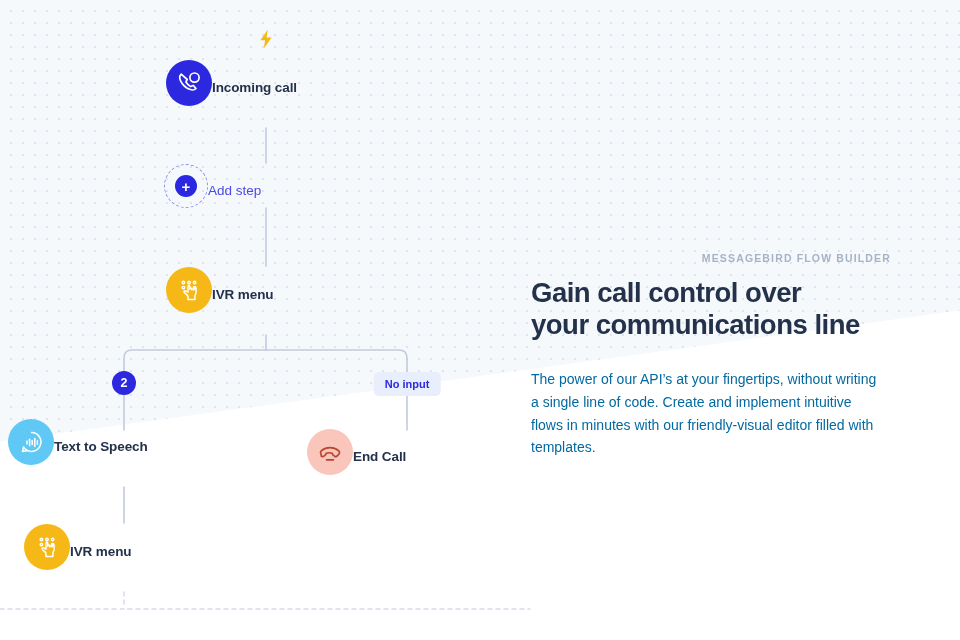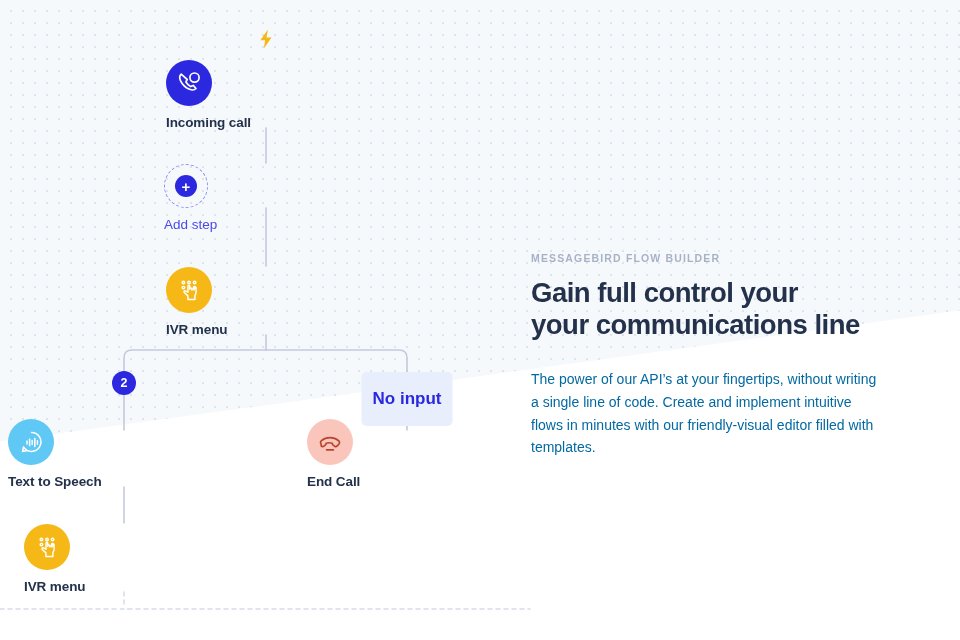--- a/index.html
+++ b/index.html
@@ -41,22 +41,22 @@
     inset: 0;
     width: 960px;
     height: 640px;
     pointer-events: none;
   }
 
   
   .node {
     position: absolute;
     display: flex;
-    flex-direction: column;
-    align-items: flex-start;
+    flex-direction: row;
+    align-items: center;
     width: 200px;
     margin-left: -100px;
   }
   .bubble {
     width: 46px;
     height: 46px;
     border-radius: 50%;
     display: flex;
     align-items: center;
     justify-content: center;
@@ -127,25 +127,25 @@
     color: #ffffff;
     font-size: 12.5px;
     font-weight: bold;
     display: flex;
     align-items: center;
     justify-content: center;
   }
   .badge-pill {
     position: absolute;
     height: 24px;
-    padding: 15px 11px;
+    padding: 0 11px;
     border-radius: 5px;
     background: #e8eefb;
     color: #2b28e0;
-    font-size: 17px;
+    font-size: 11px;
     font-weight: bold;
     display: flex;
     align-items: center;
     justify-content: center;
     white-space: nowrap;
     transform: translateX(-50%);
   }
 
   
   .copy {
@@ -154,20 +154,21 @@
     top: 252px;
     width: 360px;
   }
   .eyebrow {
     font-size: 10.5px;
     font-weight: bold;
     letter-spacing: 1.15px;
     color: #a7b2c6;
     text-transform: uppercase;
     margin: 0 0 13px 0;
+    text-align: right;
   }
   .headline {
     font-size: 27.5px;
     line-height: 1.18;
     font-weight: bold;
     color: #23314b;
     letter-spacing: -0.5px;
     margin: 0;
     max-width: 352px;
   }
@@ -256,21 +257,21 @@
         <line x1="9.0" y1="12.1" x2="9.0" y2="14.9"></line>
         <line x1="11.6" y1="10.3" x2="11.6" y2="16.7"></line>
         <line x1="14.2" y1="11.5" x2="14.2" y2="15.5"></line>
         <line x1="16.8" y1="9.6" x2="16.8" y2="17.4"></line>
         <line x1="19.4" y1="11.8" x2="19.4" y2="15.2"></line>
       </svg>
     </div>
     <div class="node-label">Text to Speech</div>
   </div>
 
-  <div class="node" style="left:407px; top:419px;">
+  <div class="node" style="left:407px; top:429px;">
     <div class="bubble bubble-end">
       <svg width="26" height="26" viewBox="0 0 26 26" xmlns="http://www.w3.org/2000/svg" fill="none" stroke="#b8452f" stroke-width="1.7" stroke-linecap="round" stroke-linejoin="round">
         <path d="M4.2 15.2 c-1.0 -1.1 -0.9 -2.6 0.3 -3.6 c4.7 -3.9 12.3 -3.9 17.0 0 c1.2 1.0 1.3 2.5 0.3 3.6 l-1.6 1.7 c-0.7 0.8 -1.9 0.9 -2.7 0.2 l-1.6 -1.3 c-0.5 -0.4 -0.7 -1.0 -0.6 -1.6 c-2.0 -0.6 -4.2 -0.6 -6.2 0 c0.1 0.6 -0.1 1.2 -0.6 1.6 l-1.6 1.3 c-0.8 0.7 -2.0 0.6 -2.7 -0.2 Z"></path>
         <line x1="9.6" y1="20.8" x2="16.4" y2="20.8"></line>
       </svg>
     </div>
     <div class="node-label">End Call</div>
   </div>
 
   <div class="node" style="left:124px; top:524px;">
@@ -283,19 +284,19 @@
         <circle cx="18.6" cy="10.6" r="1.25"></circle>
         <path d="M12.0 9.6 v5.6 l-2.6 -1.4 c-1.0 -0.5 -2.0 0.9 -1.1 1.7 l3.6 3.4 v3.5 h7.0 v-3.9 c0.9 -1.0 1.2 -2.3 1.2 -3.6 v-3.3 c0 -1.6 -2.1 -1.6 -2.1 0 v1.5 c0 -1.6 -2.1 -1.6 -2.1 0 v-0.9 c0 -1.6 -2.1 -1.6 -2.1 0 v-2.6 c0 -1.7 -1.8 -1.7 -1.8 0 z"></path>
       </svg>
     </div>
     <div class="node-label">IVR menu</div>
   </div>
 
   <div class="copy">
     <p class="eyebrow">MESSAGEBIRD FLOW BUILDER</p>
     <h1 class="headline">
-      <span>Gain full control your</span><br>
+      <span>Gain call control over</span><br>
       <span>your communications line</span>
     </h1>
     <p class="body-copy">The power of our API’s at your fingertips, without writing a single line of code. Create and implement intuitive flows in minutes with our friendly-visual editor filled with templates.</p>
   </div>
 
 </div>
 
 </body></html>

